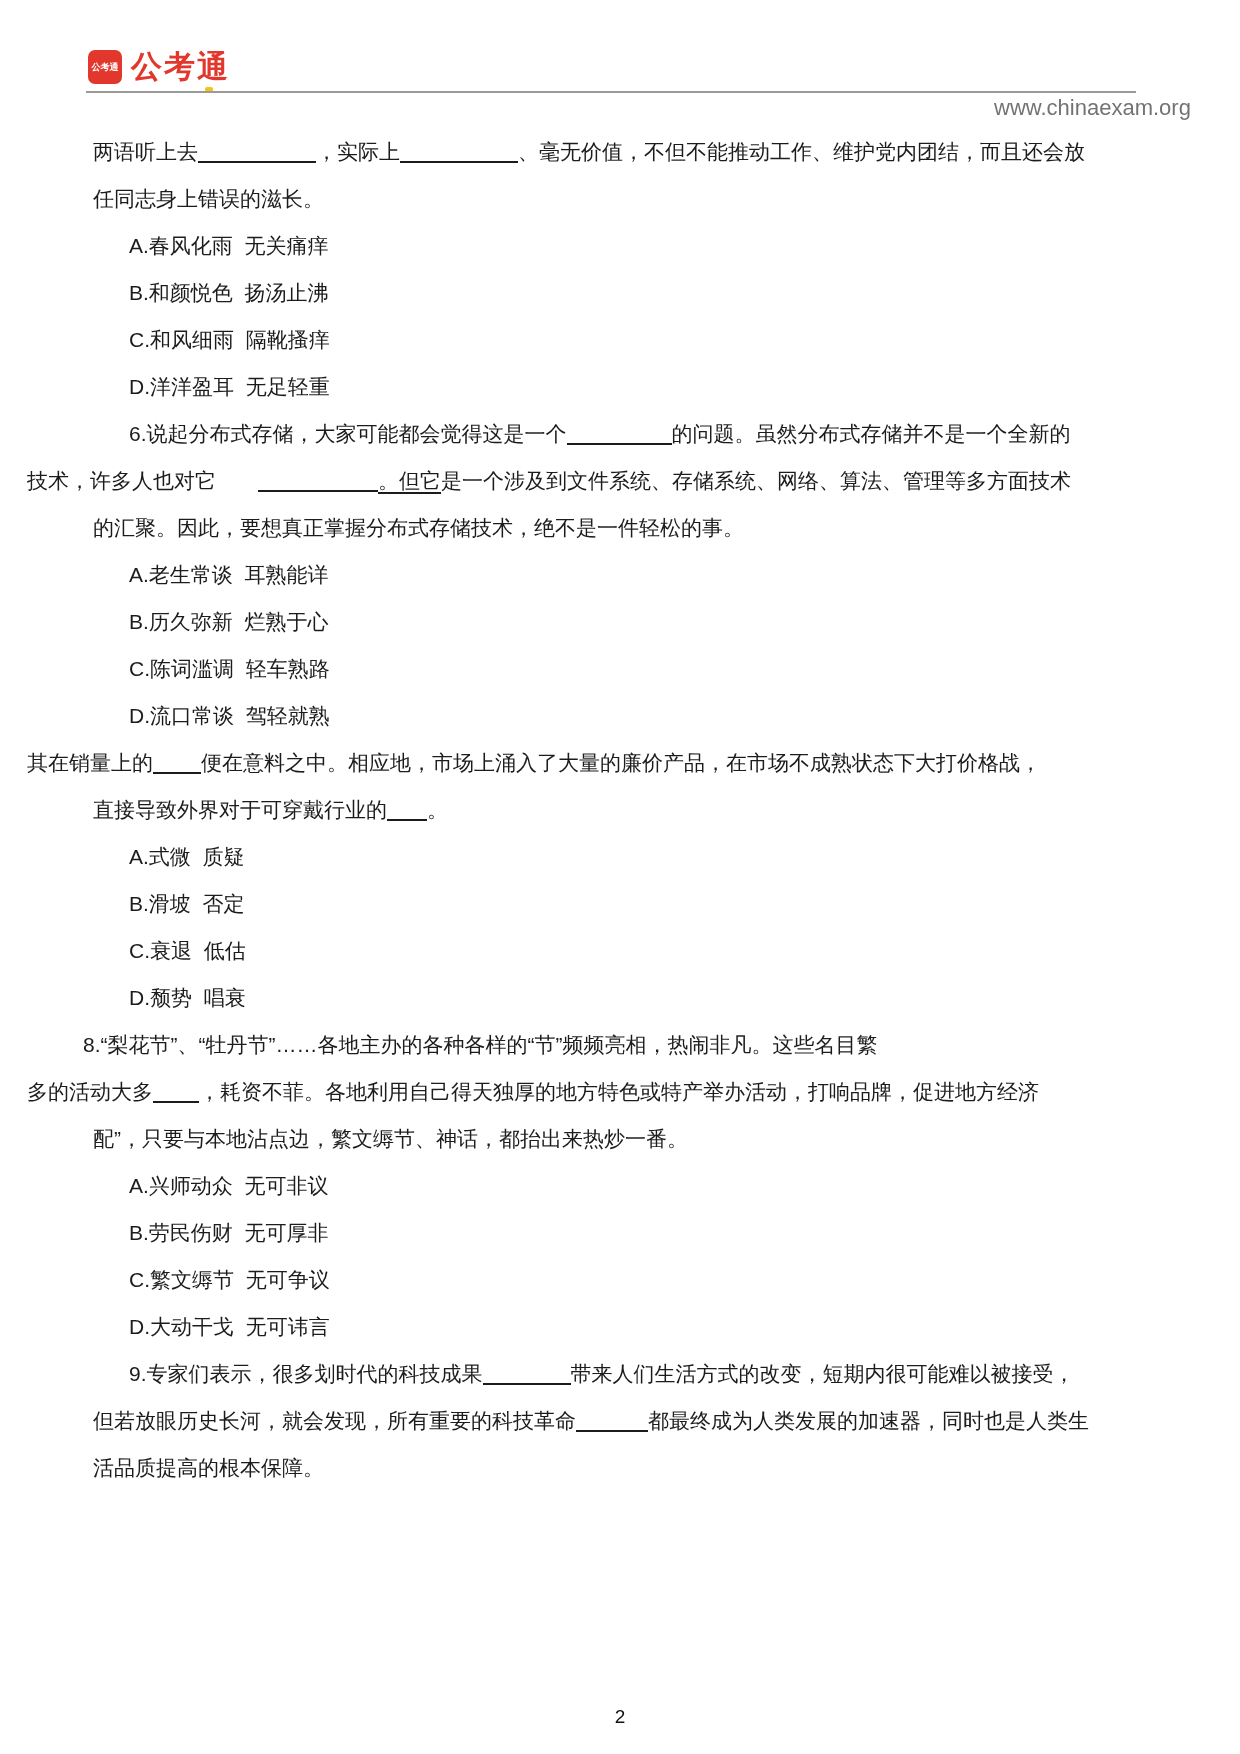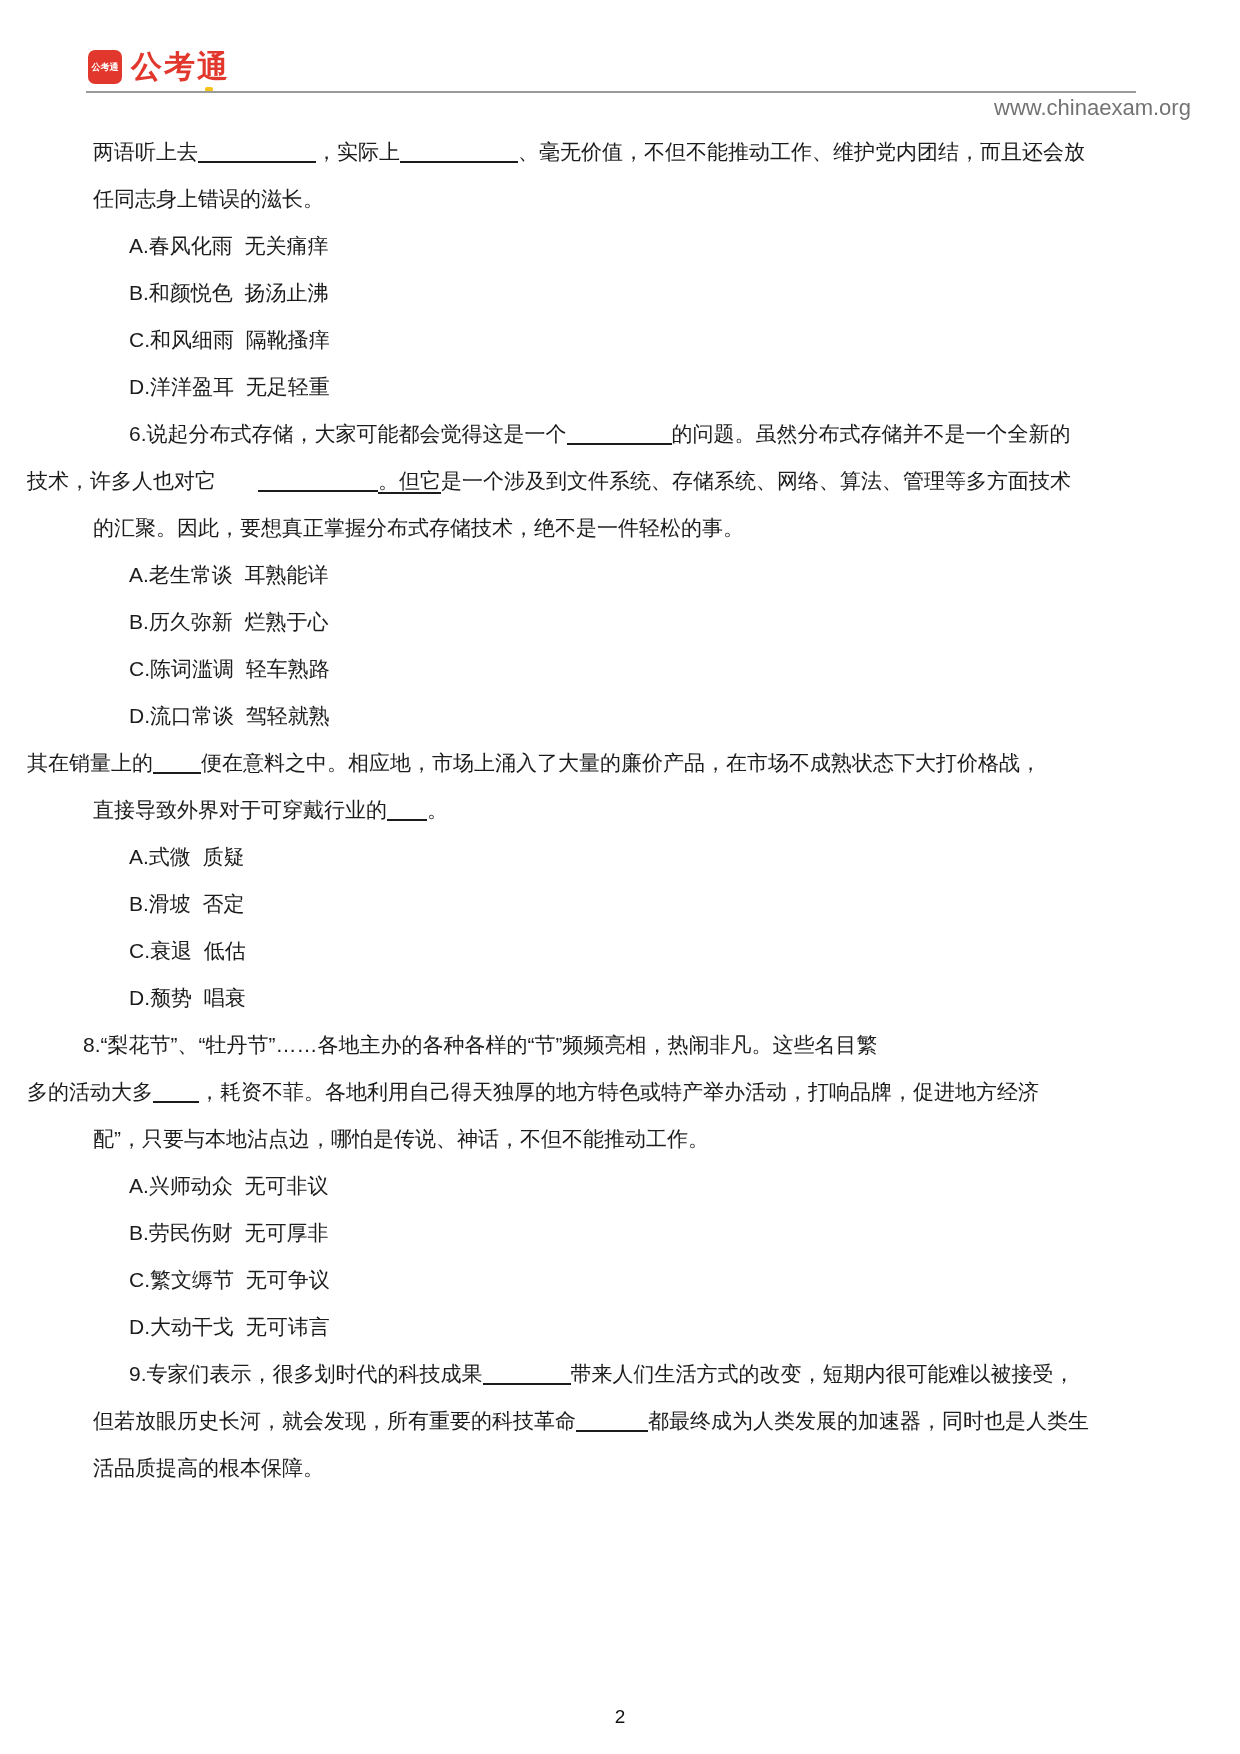--- a/index.html
+++ b/index.html
@@ -83,21 +83,21 @@
       <div class="line ind-2">C.陈词滥调  轻车熟路</div>
       <div class="line ind-2">D.流口常谈  驾轻就熟</div>
       <div class="line ind-0">其在销量上的<span class="blank" style="width: 48px;"></span>便在意料之中。相应地，市场上涌入了大量的廉价产品，在市场不成熟状态下大打价格战，</div>
       <div class="line ind-1">直接导致外界对于可穿戴行业的<span class="blank" style="width: 40px;"></span>。</div>
       <div class="line ind-2">A.式微  质疑</div>
       <div class="line ind-2">B.滑坡  否定</div>
       <div class="line ind-2">C.衰退  低估</div>
       <div class="line ind-2">D.颓势  唱衰</div>
       <div class="line ind-3">8.“梨花节”、“牡丹节”……各地主办的各种各样的“节”频频亮相，热闹非凡。这些名目繁</div>
       <div class="line ind-0">多的活动大多<span class="blank" style="width: 46px;"></span>，耗资不菲。各地利用自己得天独厚的地方特色或特产举办活动，打响品牌，促进地方经济</div>
-      <div class="line ind-1">配”，只要与本地沾点边，哪怕是传说、神话，不但不能推动工作。</div>
+      <div class="line ind-1">配”，只要与本地沾点边，繁文缛节、神话，都抬出来热炒一番。</div>
       <div class="line ind-2">A.兴师动众  无可非议</div>
       <div class="line ind-2">B.劳民伤财  无可厚非</div>
       <div class="line ind-2">C.繁文缛节  无可争议</div>
       <div class="line ind-2">D.大动干戈  无可讳言</div>
       <div class="line ind-2">9.专家们表示，很多划时代的科技成果<span class="blank" style="width: 88px;"></span>带来人们生活方式的改变，短期内很可能难以被接受，</div>
       <div class="line ind-1">但若放眼历史长河，就会发现，所有重要的科技革命<span class="blank" style="width: 72px;"></span>都最终成为人类发展的加速器，同时也是人类生</div>
       <div class="line ind-1">活品质提高的根本保障。</div>
     </main>
 
   <footer class="page-footer">2</footer>

